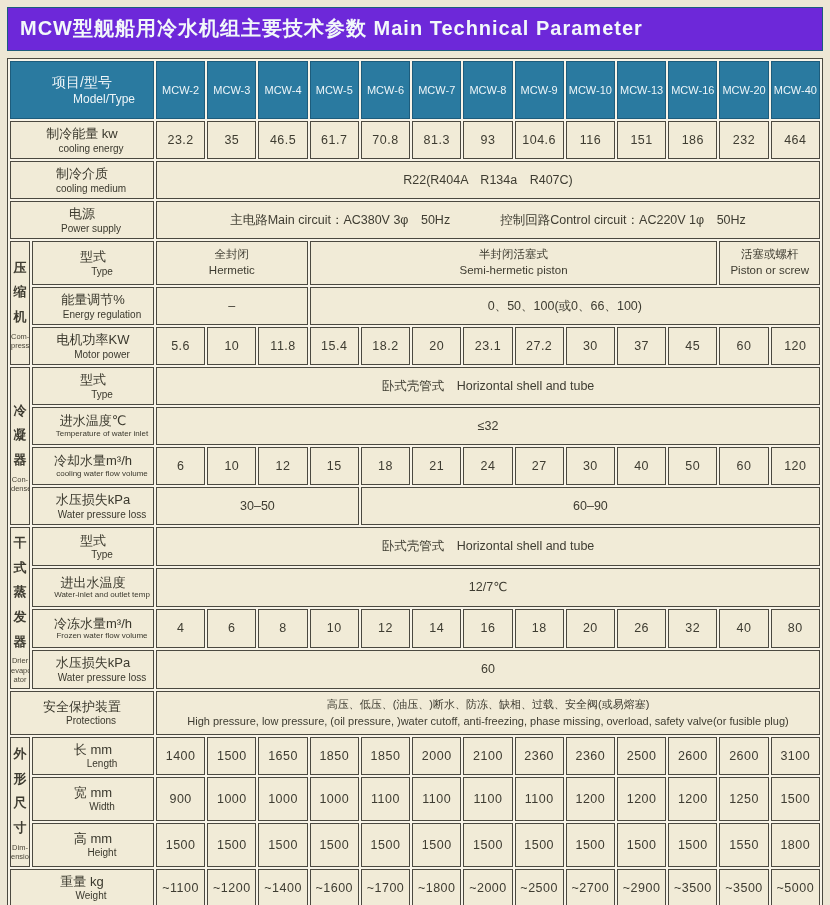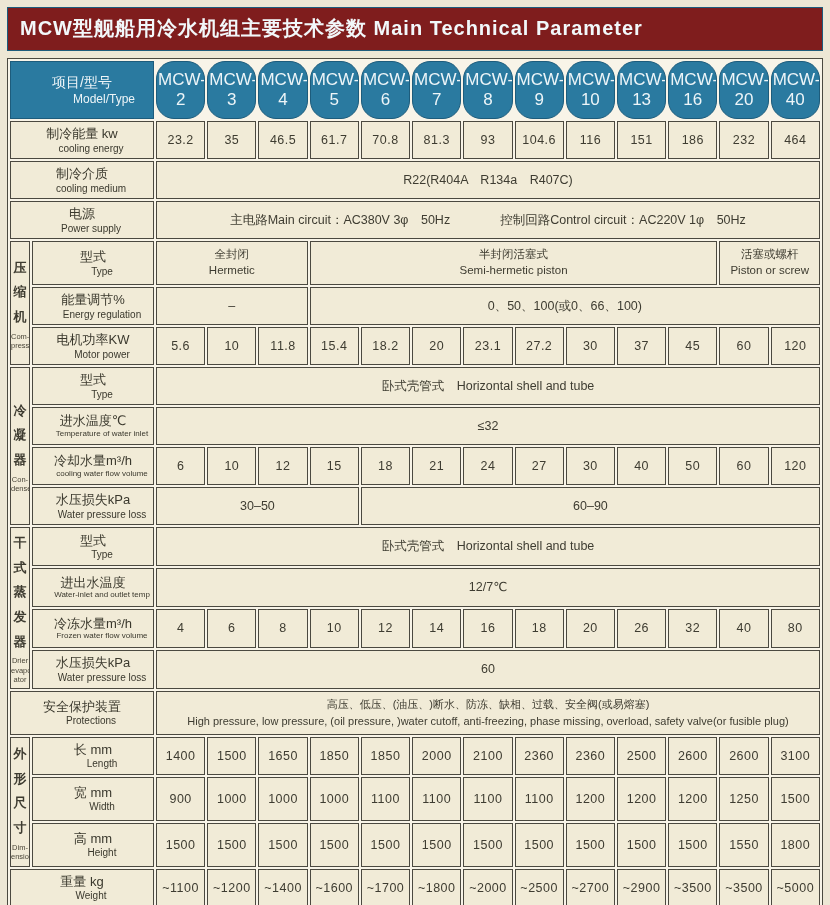--- a/index.html
+++ b/index.html
@@ -5,21 +5,21 @@
   html, body { margin: 0; padding: 0; }
   body {
     width: 830px; height: 905px;
     background: #ede7d5;
     font-family: "Liberation Sans", "DejaVu Sans", sans-serif;
     color: #3e3c31;
     overflow: hidden;
   }
   .page { padding: 7px 7px 0 7px; }
   .title-bar {
-    background: #7f1d1d;
+    background: #6d28d9;
     border: 1px solid #1d5c7c;
     color: #f2f8fa;
     font-size: 20px;
     font-weight: bold;
     padding: 7px 10px 8px 12px;
     letter-spacing: 1px;
     margin-bottom: 7px;
   }
   table.spec {
     width: 816px;
@@ -43,21 +43,21 @@
   }
   th.head, td.head {
     background: #2a7aa0;
     border-color: #1d5c7c;
     color: #edf5f8;
     font-weight: normal;
     height: 52px;
   }
   .head .zh { font-size: 14px; line-height: 1.35; }
   .head .en { font-size: 12px; line-height: 1.3; padding-left: 44px; }
-  .model { font-size: 17px; color: #e9f2f6; border-radius: 18px; }
+  .model { font-size: 11px; color: #e9f2f6; }
   .label-zh { font-size: 13px; line-height: 1.25; font-weight: normal; color: #3a382d; }
   .label-en { font-size: 10px; line-height: 1.1; color: #3a382d; transform-origin: center; padding-left: 18px; }
   .label-en.small { font-size: 8px; text-align: center; }
   .num { font-size: 12.5px; letter-spacing: 0.5px; }
   .merged { font-size: 12.5px; white-space: pre-line; line-height: 1.45; }
   .section-cell {
     width: 20px; padding: 3px 0;
     vertical-align: middle;
   }
   .section-zh { font-size: 13px; font-weight: bold; line-height: 1.9; white-space: pre-line; }

